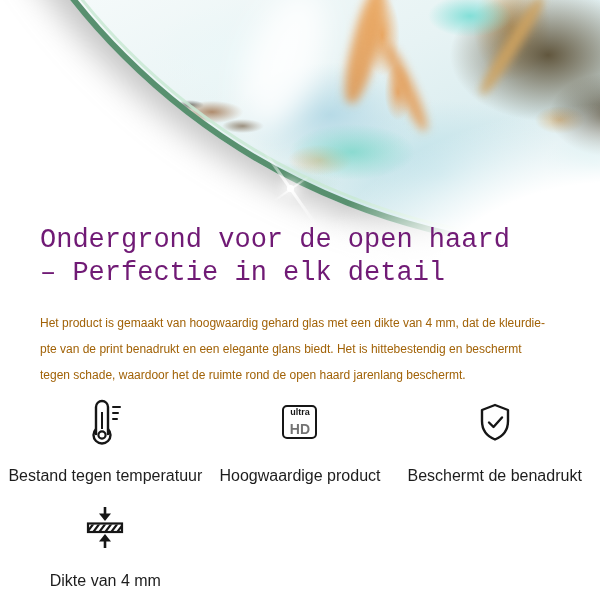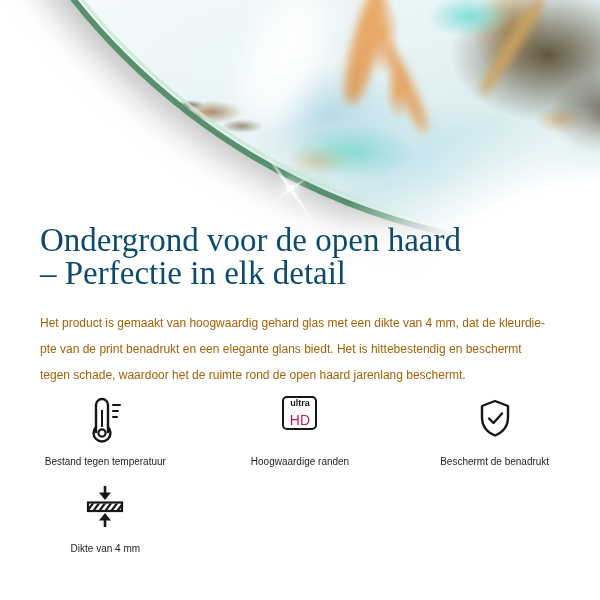--- a/index.html
+++ b/index.html
@@ -59,36 +59,36 @@
 
   .sparkle { position:absolute; left:287px; top:185px; width:7px; height:7px; border-radius:50%;
     background:#fff; box-shadow:0 0 12px 5px rgba(255,255,255,0.9); }
   .sparkle::before, .sparkle::after { content:""; position:absolute; left:50%; top:50%; }
   .sparkle::before { width:96px; height:2.5px; transform:translate(-50%,-50%) rotate(55deg);
     background:linear-gradient(90deg, rgba(255,255,255,0), rgba(255,255,255,.95) 50%, rgba(255,255,255,0)); }
   .sparkle::after { width:44px; height:2px; transform:translate(-50%,-50%) rotate(-35deg);
     background:linear-gradient(90deg, rgba(255,255,255,0), rgba(255,255,255,.9) 50%, rgba(255,255,255,0)); }
 
   
-  .heading { position:absolute; left:40px; top:224px; font-family:Liberation Serif, serif;
-    font-weight:400; font-size:33px; line-height:33px; color:#0c4a6e; white-space:pre-line; z-index:5; }
+  .heading { position:absolute; left:40px; top:224px; font-family:Liberation Mono, monospace;
+    font-weight:400; font-size:27px; line-height:33px; color:#701a75; white-space:pre-line; z-index:5; }
   .desc { position:absolute; left:40px; top:310px; width:548px; font-size:12px; line-height:26px;
     color:#a16207; white-space:pre-line; z-index:5; }
 
   
   .features { position:absolute; left:8px; right:8px; top:396px; display:grid;
     grid-template-columns:repeat(3,1fr); row-gap:16px; z-index:5; }
   .feature { display:flex; flex-direction:column; align-items:center; }
-  .icon-box { height:52px; display:flex; justify-content:center; }
-  .feature-label { margin-top:8px; font-size:10px; color:#1d1d1d; }
+  .icon-box { height:52px; display:flex; align-items:center; justify-content:center; }
+  .feature-label { margin-top:19px; font-size:16px; color:#1d1d1d; }
 
   .uhd-box { width:35px; height:34px; border:2.5px solid #161616; border-radius:5px;
     display:flex; flex-direction:column; align-items:center; justify-content:center; line-height:1; }
   .uhd-top { font-size:9px; font-weight:600; letter-spacing:0; color:#161616; }
-  .uhd-bottom { font-size:14px; font-weight:400; color:#be185d; margin-top:5px; }
+  .uhd-bottom { font-size:14px; font-weight:700; color:#737373; margin-top:5px; }
 
   svg.ic { display:block; }
 </style>
 </head>
 <body>
 
 <div class="hero">
   <div class="plate-shadow"></div>
   <div class="art-clip">
     <div class="art-base"></div>
@@ -126,21 +126,21 @@
     <div class="feature-label">Bestand tegen temperatuur</div>
   </div>
 
   <div class="feature">
     <div class="icon-box">
       <div class="uhd-box">
         <span class="uhd-top">ultra</span>
         <span class="uhd-bottom">HD</span>
       </div>
     </div>
-    <div class="feature-label">Hoogwaardige randen</div>
+    <div class="feature-label">Hoogwaardige product</div>
   </div>
 
   <div class="feature">
     <div class="icon-box">
       <svg class="ic" width="44" height="44" viewBox="0 0 44 44" fill="none" stroke="#161616">
         <path d="M22,5 L35,10 V21 C35,30.5 29.5,36.5 22,39.5 C14.5,36.5 9,30.5 9,21 V10 Z" stroke-width="2.4" stroke-linejoin="round"></path>
         <path d="M16,22.5 L20.5,27 L29,17.5" stroke-width="2.4" stroke-linecap="round" stroke-linejoin="round"></path>
       </svg>
     </div>
     <div class="feature-label">Beschermt de benadrukt</div>

